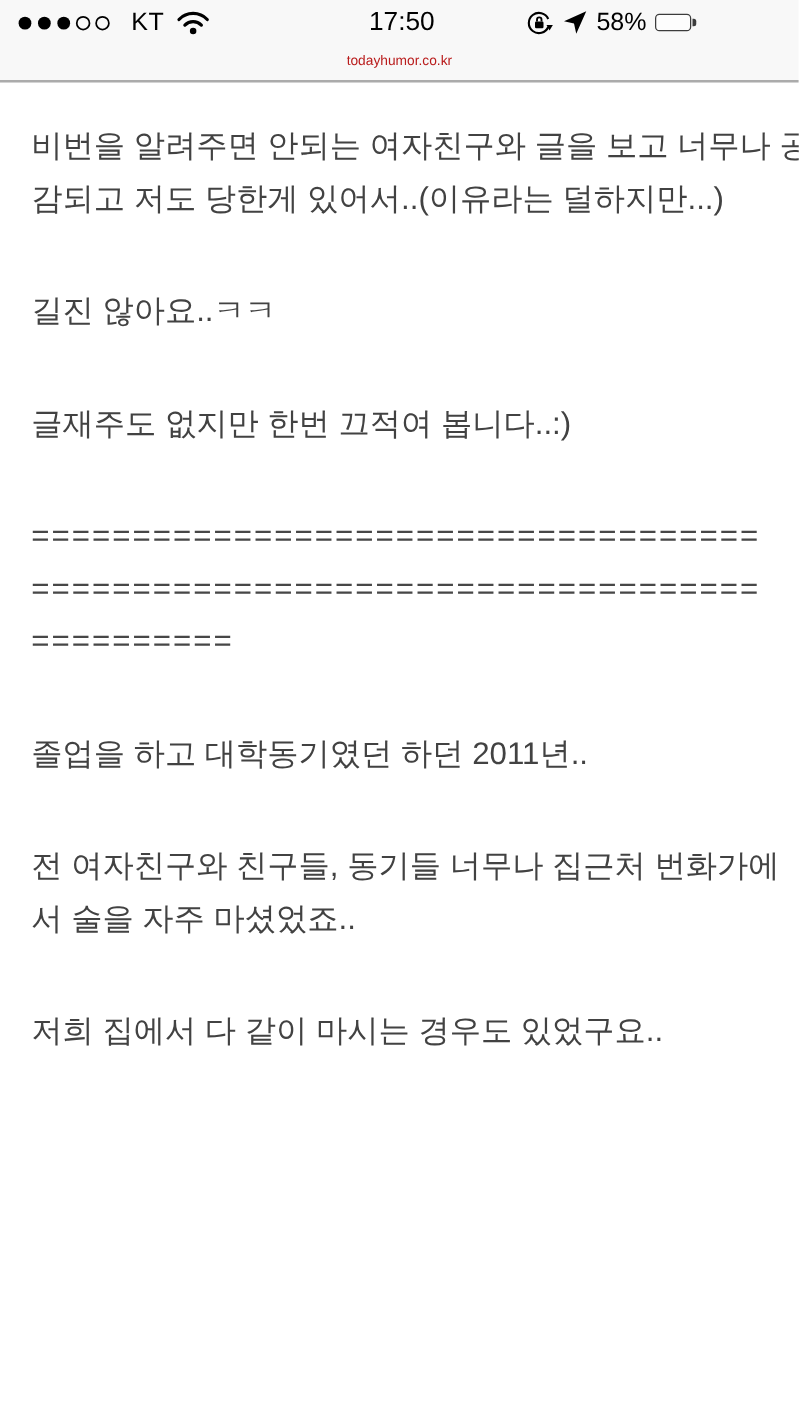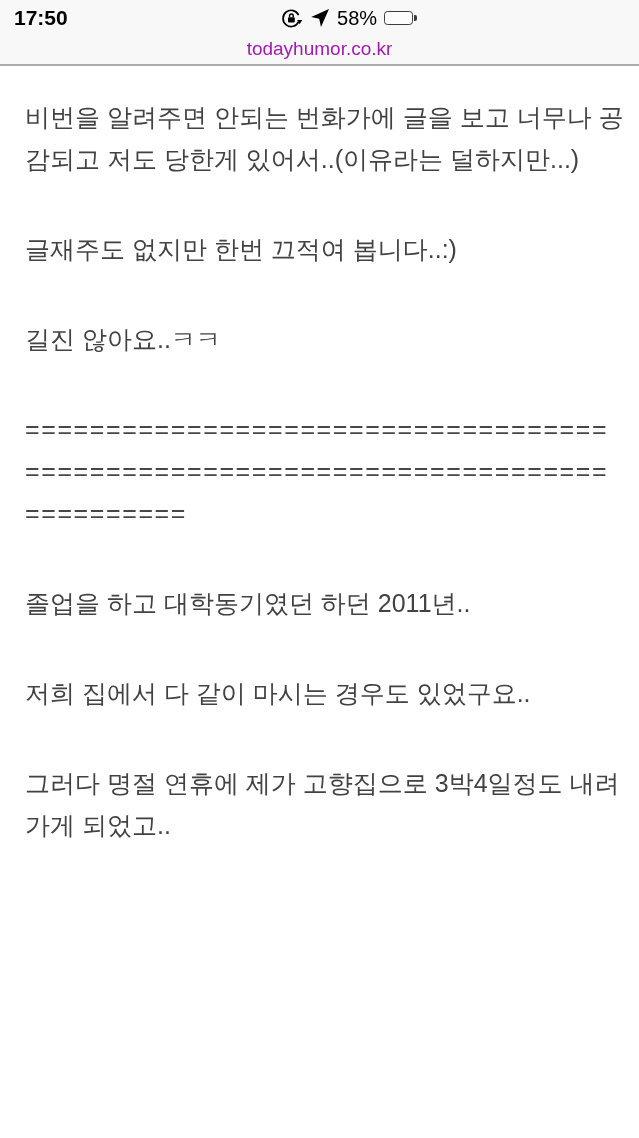--- a/index.html
+++ b/index.html
@@ -20,29 +20,29 @@
   .statusbar {
     height: 32px;
     display: flex; align-items: center;
     padding: 2px 10px 0 14px;
     color: #000;
   }
   .sb-left { display: flex; align-items: center; gap: 9px; flex: 1; }
   .sb-center { flex: 0 0 auto; }
   .sb-right { display: flex; align-items: center; gap: 7px; flex: 1; justify-content: center; }
   .carrier { font-size: 20px; letter-spacing: 0.5px; }
-  .time { font-size: 21px; font-weight: 700; }
+  .time { font-size: 21px; font-weight: 400; }
   .pct { font-size: 20px; }
 
   .addressbar {
     height: 30px;
     display: flex; align-items: center; justify-content: center;
     cursor: pointer;
   }
-  .url { font-size: 19px; color: #a21caf; }
+  .url { font-size: 11px; color: #b91c1c; }
 
   
   .battery { display: flex; align-items: center; }
   .bat-body {
     width: 29px; height: 14px;
     border: 1.5px solid #3c3c3c; border-radius: 3.5px;
     padding: 1px; box-sizing: border-box;
     background: #fdfdfd;
   }
   .bat-fill { height: 100%; background: #000; border-radius: 1px; }
@@ -65,20 +65,35 @@
   .sep-line { letter-spacing: 1.6px; color: #474747; white-space: nowrap; }
 </style>
 </head>
 <body>
 
 <div class="screen">
 
   <div class="topbar">
 
     <div class="statusbar">
+      <div class="sb-left">
+        <svg class="icon" width="82" height="13" viewBox="0 0 82 13">
+          <circle cx="6" cy="6.5" r="5.1" fill="#000"></circle>
+          <circle cx="21.5" cy="6.5" r="5.1" fill="#000"></circle>
+          <circle cx="37" cy="6.5" r="5.1" fill="#000"></circle>
+          <circle cx="52.5" cy="6.5" r="5.1" fill="none" stroke="#000" stroke-width="1.4"></circle>
+          <circle cx="68" cy="6.5" r="5.1" fill="none" stroke="#000" stroke-width="1.4"></circle>
+        </svg>
+        <span class="carrier">KT</span>
+        <svg class="icon" width="27" height="20" viewBox="0 0 27 20">
+          <path d="M2.2 7.6 A 15.6 15.6 0 0 1 24.8 7.6" fill="none" stroke="#000" stroke-width="2.6" stroke-linecap="round"></path>
+          <path d="M6.9 12.1 A 9.2 9.2 0 0 1 20.1 12.1" fill="none" stroke="#000" stroke-width="2.6" stroke-linecap="round"></path>
+          <circle cx="13.5" cy="16.8" r="2.6" fill="#000"></circle>
+        </svg>
+      </div>
 
       <div class="sb-center">
         <span class="time">17:50</span>
       </div>
 
       <div class="sb-right">
         <svg class="icon" width="23" height="23" viewBox="0 0 23 23">
           <path d="M18.6 14.6 A 8.1 8.1 0 1 1 18.6 8.2" fill="none" stroke="#000" stroke-width="1.7"></path>
           <path d="M17.2 12.9 L22.3 12.9 L19.6 17.3 Z" fill="#000"></path>
           <rect x="8" y="10.2" width="6.8" height="5.4" rx="1" fill="#000"></rect>
@@ -97,47 +112,47 @@
 
     <div class="addressbar">
       <span class="url">todayhumor.co.kr</span>
     </div>
 
   </div>
 
   <div class="content">
 
     <div class="para">
-      <div class="line">비번을 알려주면 안되는 번화가에 글을 보고 너무나 공</div>
+      <div class="line">비번을 알려주면 안되는 여자친구와 글을 보고 너무나 공</div>
       <div class="line">감되고 저도 당한게 있어서..(이유라는 덜하지만...)</div>
     </div>
 
     <div class="para">
-      <div class="line">글재주도 없지만 한번 끄적여 봅니다..:)</div>
+      <div class="line">길진 않아요..ㅋㅋ</div>
     </div>
 
     <div class="para">
-      <div class="line">길진 않아요..ㅋㅋ</div>
+      <div class="line">글재주도 없지만 한번 끄적여 봅니다..:)</div>
     </div>
 
     <div class="para">
       <div class="sep-line">====================================</div>
       <div class="sep-line">====================================</div>
       <div class="sep-line">==========</div>
     </div>
 
 
     <div class="para">
       <div class="line">졸업을 하고 대학동기였던 하던 2011년..</div>
     </div>
 
+    <div class="para">
+      <div class="line">전 여자친구와 친구들, 동기들 너무나 집근처 번화가에</div>
+      <div class="line">서 술을 자주 마셨었죠..</div>
+    </div>
 
     <div class="para">
       <div class="line">저희 집에서 다 같이 마시는 경우도 있었구요..</div>
     </div>
 
-    <div class="para">
-      <div class="line">그러다 명절 연휴에 제가 고향집으로 3박4일정도 내려</div>
-      <div class="line">가게 되었고..</div>
-    </div>
 
   </div>
 </div>
 
 </body></html>

